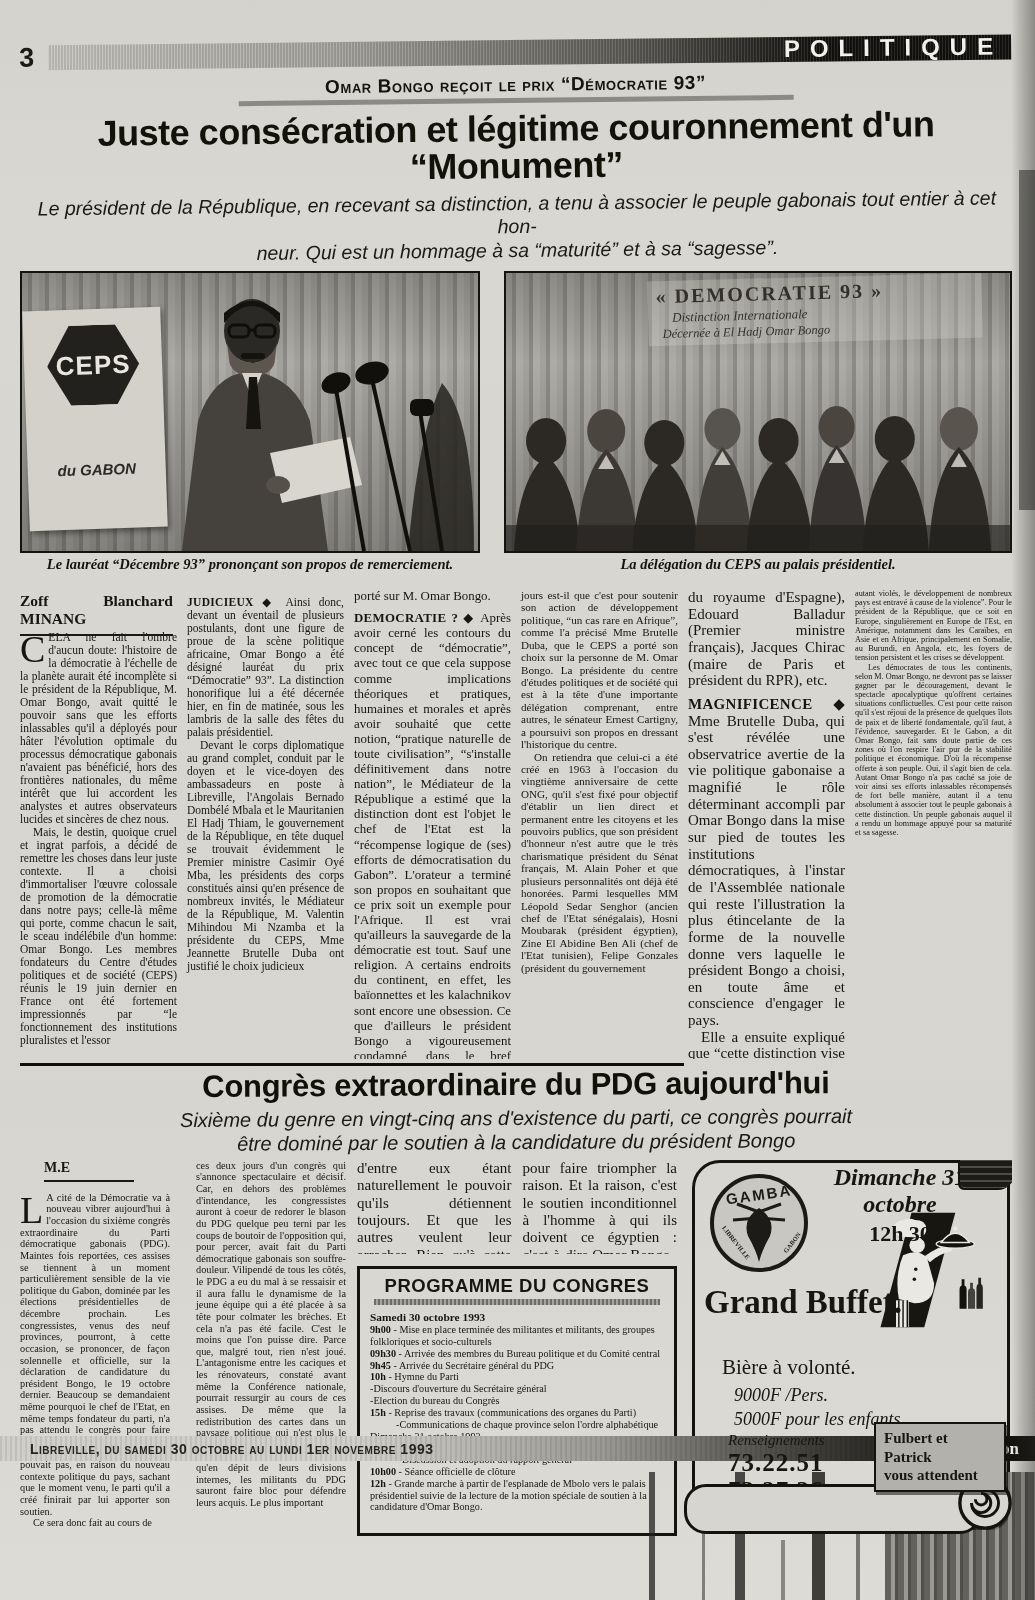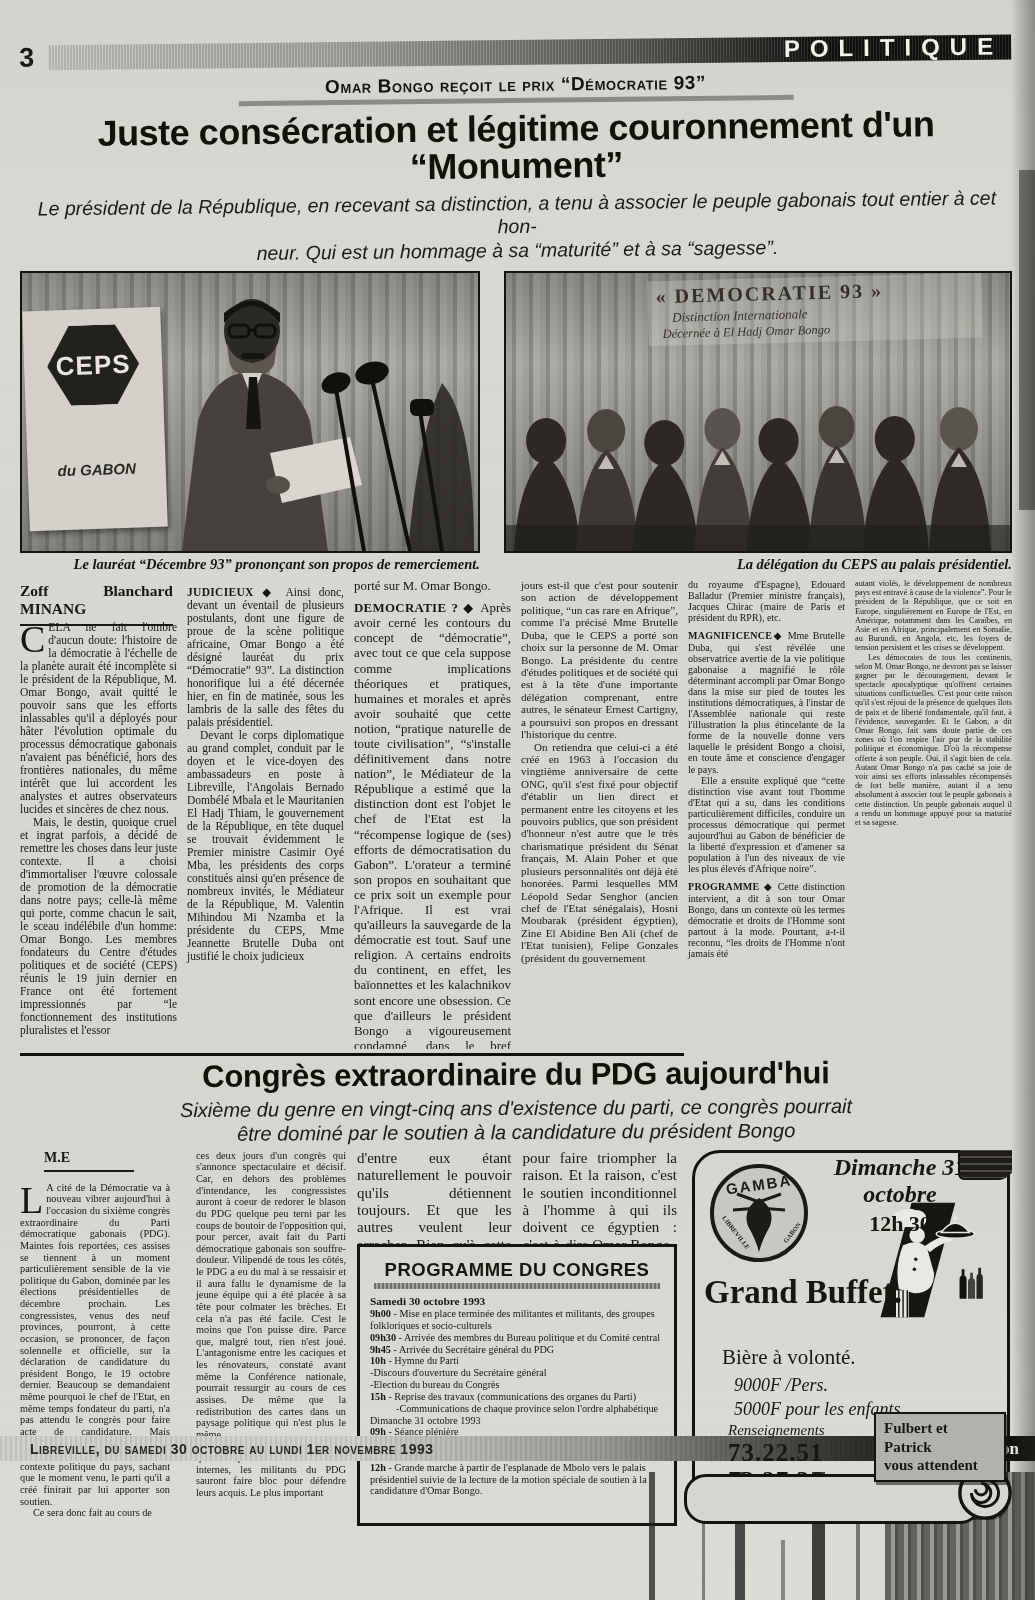--- a/index.html
+++ b/index.html
@@ -44,57 +44,57 @@
   .hex span{color:#e8e6df;font-weight:bold;font-size:26px;font-family:"Liberation Sans",sans-serif;letter-spacing:1px;}
   .signsub{margin-top:56px;text-align:center;font-weight:bold;font-style:italic;font-size:15px;color:#2a2823;
      font-family:"Liberation Sans",sans-serif;}
   .banner{position:absolute;right:28px;top:4px;width:318px;z-index:3;transform:rotate(-1.5deg);
      color:#33302a;background:rgba(216,214,206,.30);padding:4px 8px;}
   .b1{font-weight:bold;font-size:20px;letter-spacing:2px;font-family:"Liberation Serif",serif;}
   .b2{font-style:italic;font-size:13px;margin:2px 0 0 16px;}
   .b3{font-style:italic;font-size:12.5px;margin:1px 0 0 6px;}
   .caps{display:flex;gap:24px;margin-top:3px;}
   .capL{width:460px;flex:none;} .capR{flex:1;}
-  .cap{text-align:right;font-weight:bold;font-style:italic;font-size:14.5px;color:#14130e;}
+  .cap{text-align:center;font-weight:bold;font-style:italic;font-size:14.5px;color:#14130e;}
   .credit{text-align:center;font-style:italic;font-size:12px;margin-top:1px;}
 
   
   .cols{display:flex;}
   .col{flex:1 1 0;min-width:0;}
   .col p{margin:0;}
   .col p.ind{text-indent:13px;}
   .col p.lp{margin-top:7px;}
   .lead{font-family:"Liberation Serif","DejaVu Sans",serif;letter-spacing:.3px;}
   .drop{float:left;font-size:38px;line-height:30px;padding:3px 3px 0 0;}
-  .a1cols{gap:10px;height:470px;overflow:hidden;position:relative;margin-top:6px;text-align:justify;}
+  .a1cols{gap:10px;height:470px;overflow:hidden;position:relative;margin-top:16px;text-align:justify;}
   .a1cols .c1{padding-top:42px;font-size:11.5px;line-height:1.13;}
   .a1cols .c2{font-size:11.5px;line-height:1.13;}
   .a1cols .c3{font-size:12.9px;line-height:1.17;}
   .a1cols .c4{font-size:11.1px;line-height:1.12;}
-  .a1cols .c5{font-size:10px;line-height:1.11;}
+  .a1cols .c5{font-size:15px;line-height:1.11;}
   .a1cols .c6{font-size:8.2px;line-height:1.12;}
   .byline1{position:absolute;left:0;top:3px;width:153px;font-weight:bold;font-size:15.5px;
      border-bottom:2.5px solid #1a1914;padding-bottom:6px;}
 
   .rule2{height:3px;background:#100f0b;width:664px;margin:4px 0 3px;}
   .head2{margin:2px 0 0;text-align:center;font-family:"Liberation Sans",sans-serif;font-weight:bold;
      font-size:31px;line-height:1;letter-spacing:-.3px;color:#121108;}
   .stand2{margin-top:6px;text-align:center;font-style:italic;font-size:20px;line-height:1.22;
      font-family:"Liberation Sans",sans-serif;color:#1b1a14;}
 
   .a2row{display:flex;gap:11px;margin-top:5px;height:376px;overflow:hidden;}
   .a2left{width:326px;flex:none;position:relative;gap:26px;text-align:justify;}
   .a2left .col{font-size:10.3px;line-height:1.13;}
   .a2left .c1{padding-top:32px;}
   .byline2{position:absolute;left:24px;top:0;width:90px;font-weight:bold;font-size:14px;
      border-bottom:2px solid #1a1914;padding-bottom:4px;}
   .a2mid{width:320px;flex:none;display:flex;flex-direction:column;}
   .a2midtop{gap:11px;height:94px;overflow:hidden;text-align:justify;}
   .a2midtop .col{font-size:15px;line-height:1.16;}
-  .progbox{flex:1;border:3px solid #14130e;padding:12px 10px 3px;margin-top:0;overflow:hidden;}
+  .progbox{flex:1;border:3px solid #14130e;padding:6px 10px 3px;margin-top:12px;overflow:hidden;}
   .progtitle{text-align:center;font-family:"Liberation Sans",sans-serif;font-weight:bold;font-size:18.5px;letter-spacing:.5px;}
   .progbar{height:6px;margin:2px auto 6px;width:97%;
      background:repeating-linear-gradient(90deg,#6e6d68 0 2px,#a5a49f 2px 4px);}
   .proglines{font-size:10.2px;line-height:1.16;}
   .proglines .ph{font-weight:bold;font-size:11.4px;margin-top:4px;}
   .proglines .ind2{padding-left:26px;}
 
   
   .ad{position:relative;flex:1;min-width:300px;}
   .ad-frame{position:absolute;left:4px;right:2px;top:0;bottom:6px;border:3.5px solid #14130e;

